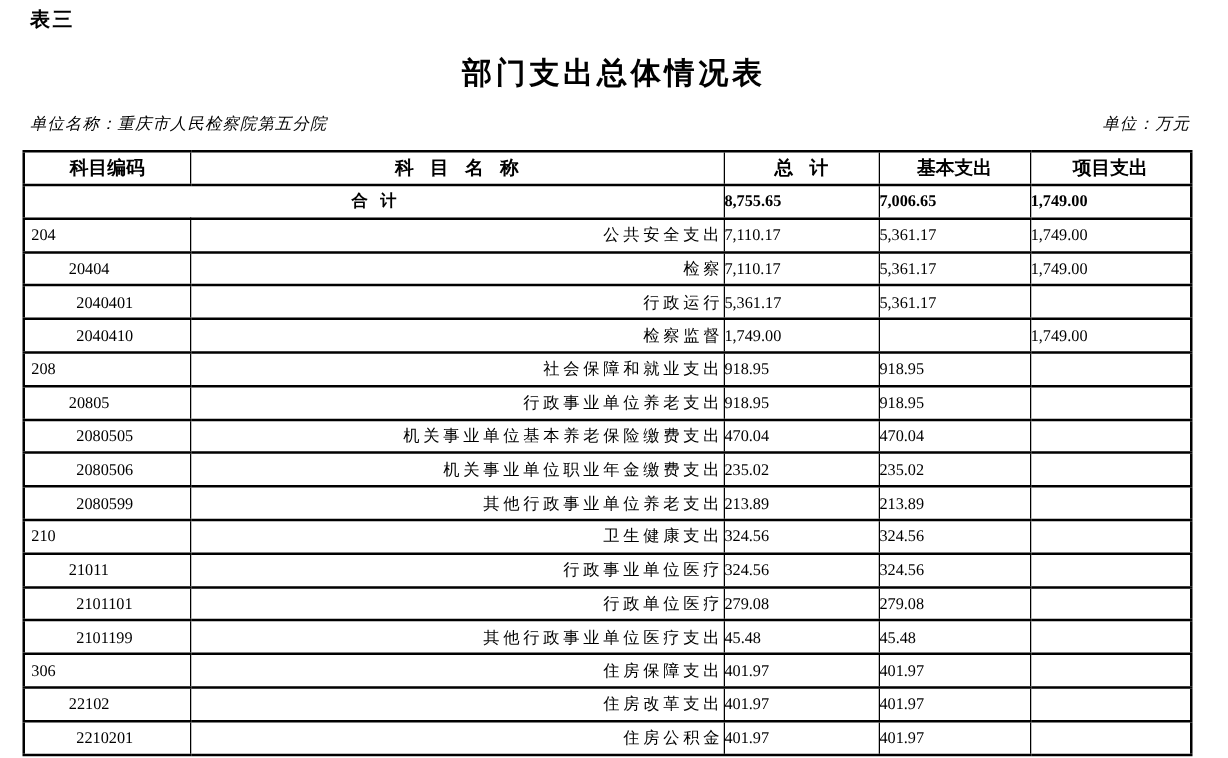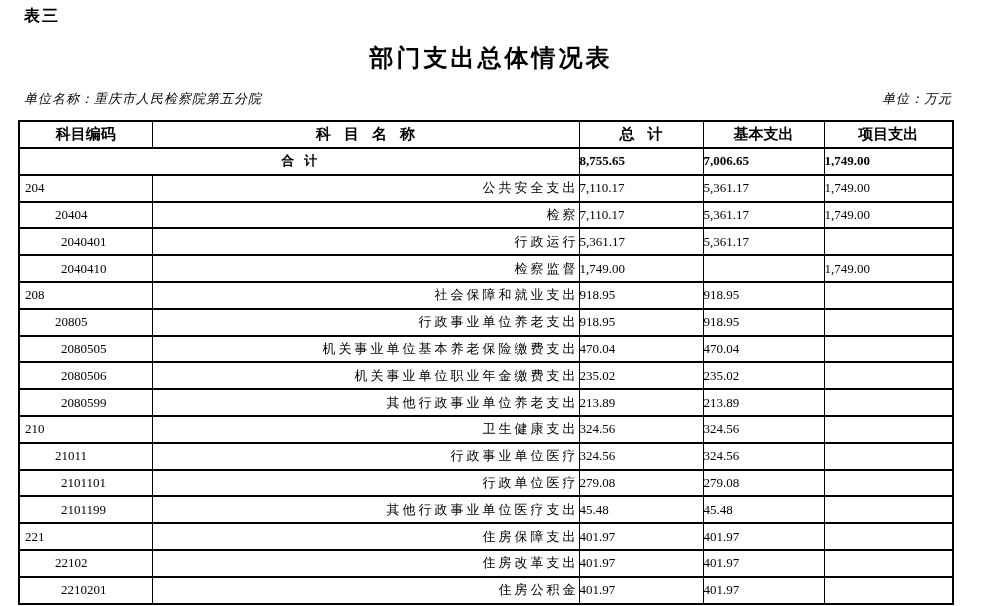--- a/index.html
+++ b/index.html
@@ -188,21 +188,21 @@
     <td class="num p"></td>
   </tr>
       <tr>
     <td class="code l3">2101199</td>
     <td class="name l3">其他行政事业单位医疗支出</td>
     <td class="num t">45.48</td>
     <td class="num b">45.48</td>
     <td class="num p"></td>
   </tr>
       <tr>
-    <td class="code l1">221</td>
+    <td class="code l1">306</td>
     <td class="name l1">住房保障支出</td>
     <td class="num t">401.97</td>
     <td class="num b">401.97</td>
     <td class="num p"></td>
   </tr>
       <tr>
     <td class="code l2">22102</td>
     <td class="name l2">住房改革支出</td>
     <td class="num t">401.97</td>
     <td class="num b">401.97</td>

